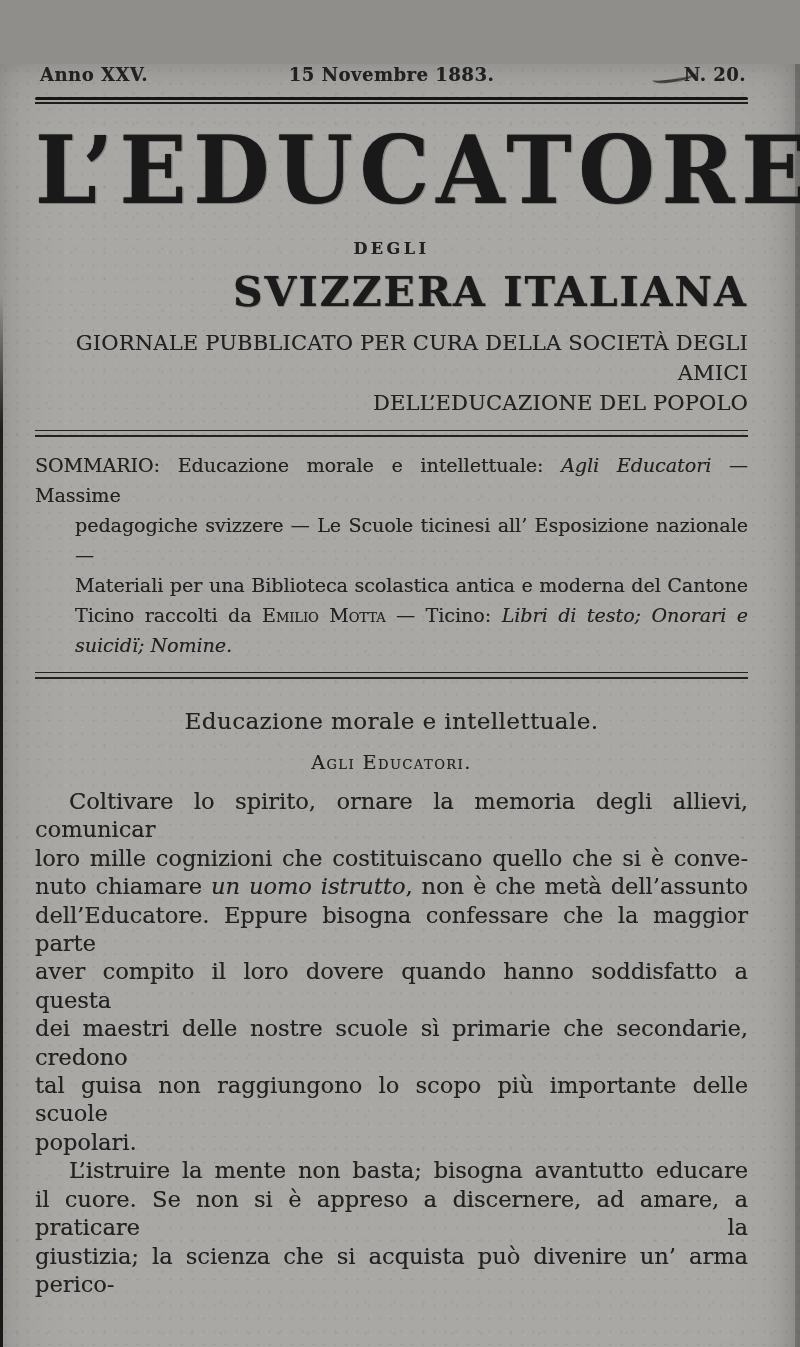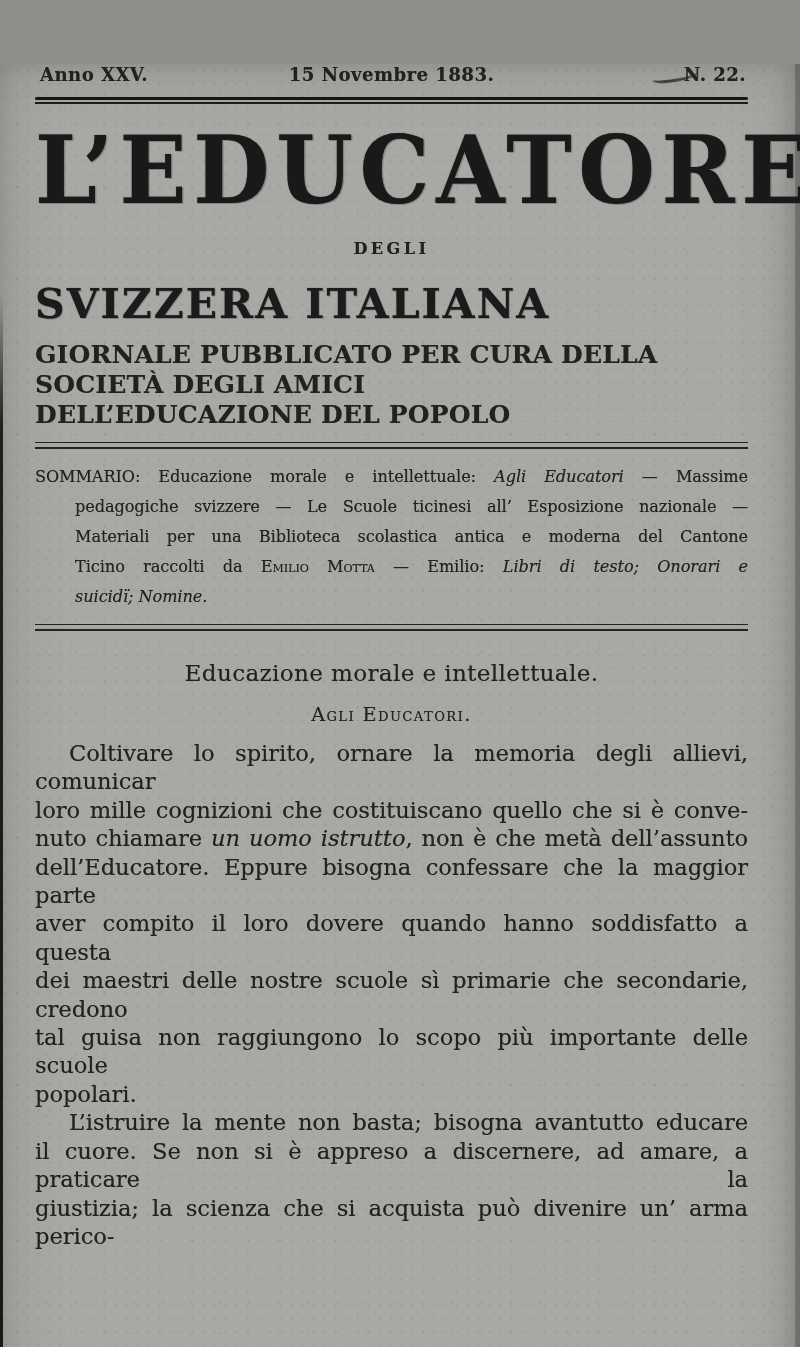--- a/index.html
+++ b/index.html
@@ -65,28 +65,28 @@
   .masthead{
     margin-top:14px;text-align:center;
     font-size:88px;font-weight:700;line-height:1.12;
     letter-spacing:0.075em;
     transform:scaleY(1.06);transform-origin:top center;
     color:#191919;
     text-shadow:0 0 1px rgba(35,35,35,0.85),1.5px 1.5px 0 rgba(70,70,70,0.30);
   }
   .della{margin-top:22px;text-align:center;font-size:16px;letter-spacing:0.22em;font-weight:700;}
   .region{
-    margin-top:24px;text-align:left;
+    margin-top:12px;text-align:right;
     font-size:41px;font-weight:700;letter-spacing:0.05em;line-height:1.1;
     color:#1b1b1b;
     text-shadow:0 0 1px rgba(35,35,35,0.8),1px 1px 0 rgba(70,70,70,0.28);
   }
-  .subtitle{margin-top:13px;text-align:left;font-size:25px;line-height:30px;font-weight:700;letter-spacing:0.2px;}
+  .subtitle{margin-top:13px;text-align:right;font-size:21px;line-height:30px;font-weight:400;letter-spacing:0.2px;}
   
-  .sommario-block{margin-top:13px;font-size:16px;line-height:30px;}
+  .sommario-block{margin-top:13px;font-size:19px;line-height:30px;}
   .sommario-block .tline{margin-left:40px;}
   .sommario-block .tline:first-child{margin-left:0;}
   
   .article-heading{margin-top:29px;text-align:center;font-size:23px;font-weight:400;letter-spacing:0.4px;}
   .article-subheading{margin-top:17px;text-align:center;font-size:19px;font-variant:small-caps;letter-spacing:1.5px;}
   .para{font-size:22.5px;line-height:28.4px;}
   .para-1{margin-top:14px;}
   .para .tline:first-child{text-indent:34px;}
   
   .tline{text-align:justify;text-align-last:justify;white-space:normal;}
@@ -100,21 +100,21 @@
 <div class="scan">
   <div class="edge-left"></div>
   <div class="edge-right"></div>
   <div class="smudge"></div>
 
   <div class="content">
 
     <div class="issue-row">
       <span class="left">Anno XXV.</span>
       <span class="center">15 Novembre 1883.</span>
-      <span class="right">N. 22.</span>
+      <span class="right">N. 20.</span>
     </div>
 
     <div class="rule-oxford">
       <div class="a"></div>
         <div class="b"></div>
     </div>
 
     <div class="masthead">L’EDUCATORE</div>
     <div class="della">DEGLI</div>
     <div class="region">SVIZZERA ITALIANA</div>
@@ -125,21 +125,21 @@
 
     <div class="rule-double">
       <div class="a"></div>
         <div class="b"></div>
     </div>
 
     <div class="sommario-block">
         <div class="tline"><span>SOMMARIO: Educazione morale e intellettuale: </span><span class="s-i">Agli Educatori</span><span> — Massime</span></div>
         <div class="tline"><span>pedagogiche svizzere — Le Scuole ticinesi all’ Esposizione nazionale —</span></div>
         <div class="tline"><span>Materiali per una Biblioteca scolastica antica e moderna del Cantone</span></div>
-        <div class="tline"><span>Ticino raccolti da </span><span class="s-sc">Emilio Motta</span><span> — Emilio: </span><span class="s-i">Libri di testo; Onorari e</span></div>
+        <div class="tline"><span>Ticino raccolti da </span><span class="s-sc">Emilio Motta</span><span> — Ticino: </span><span class="s-i">Libri di testo; Onorari e</span></div>
         <div class="tline tline-last"><span class="s-i">suicidï; Nomine.</span></div>
       </div>
 
     <div class="rule-double">
       <div class="a"></div>
         <div class="b"></div>
     </div>
 
     <div class="article-heading">Educazione morale e intellettuale.</div>
     <div class="article-subheading">Agli Educatori.</div>

